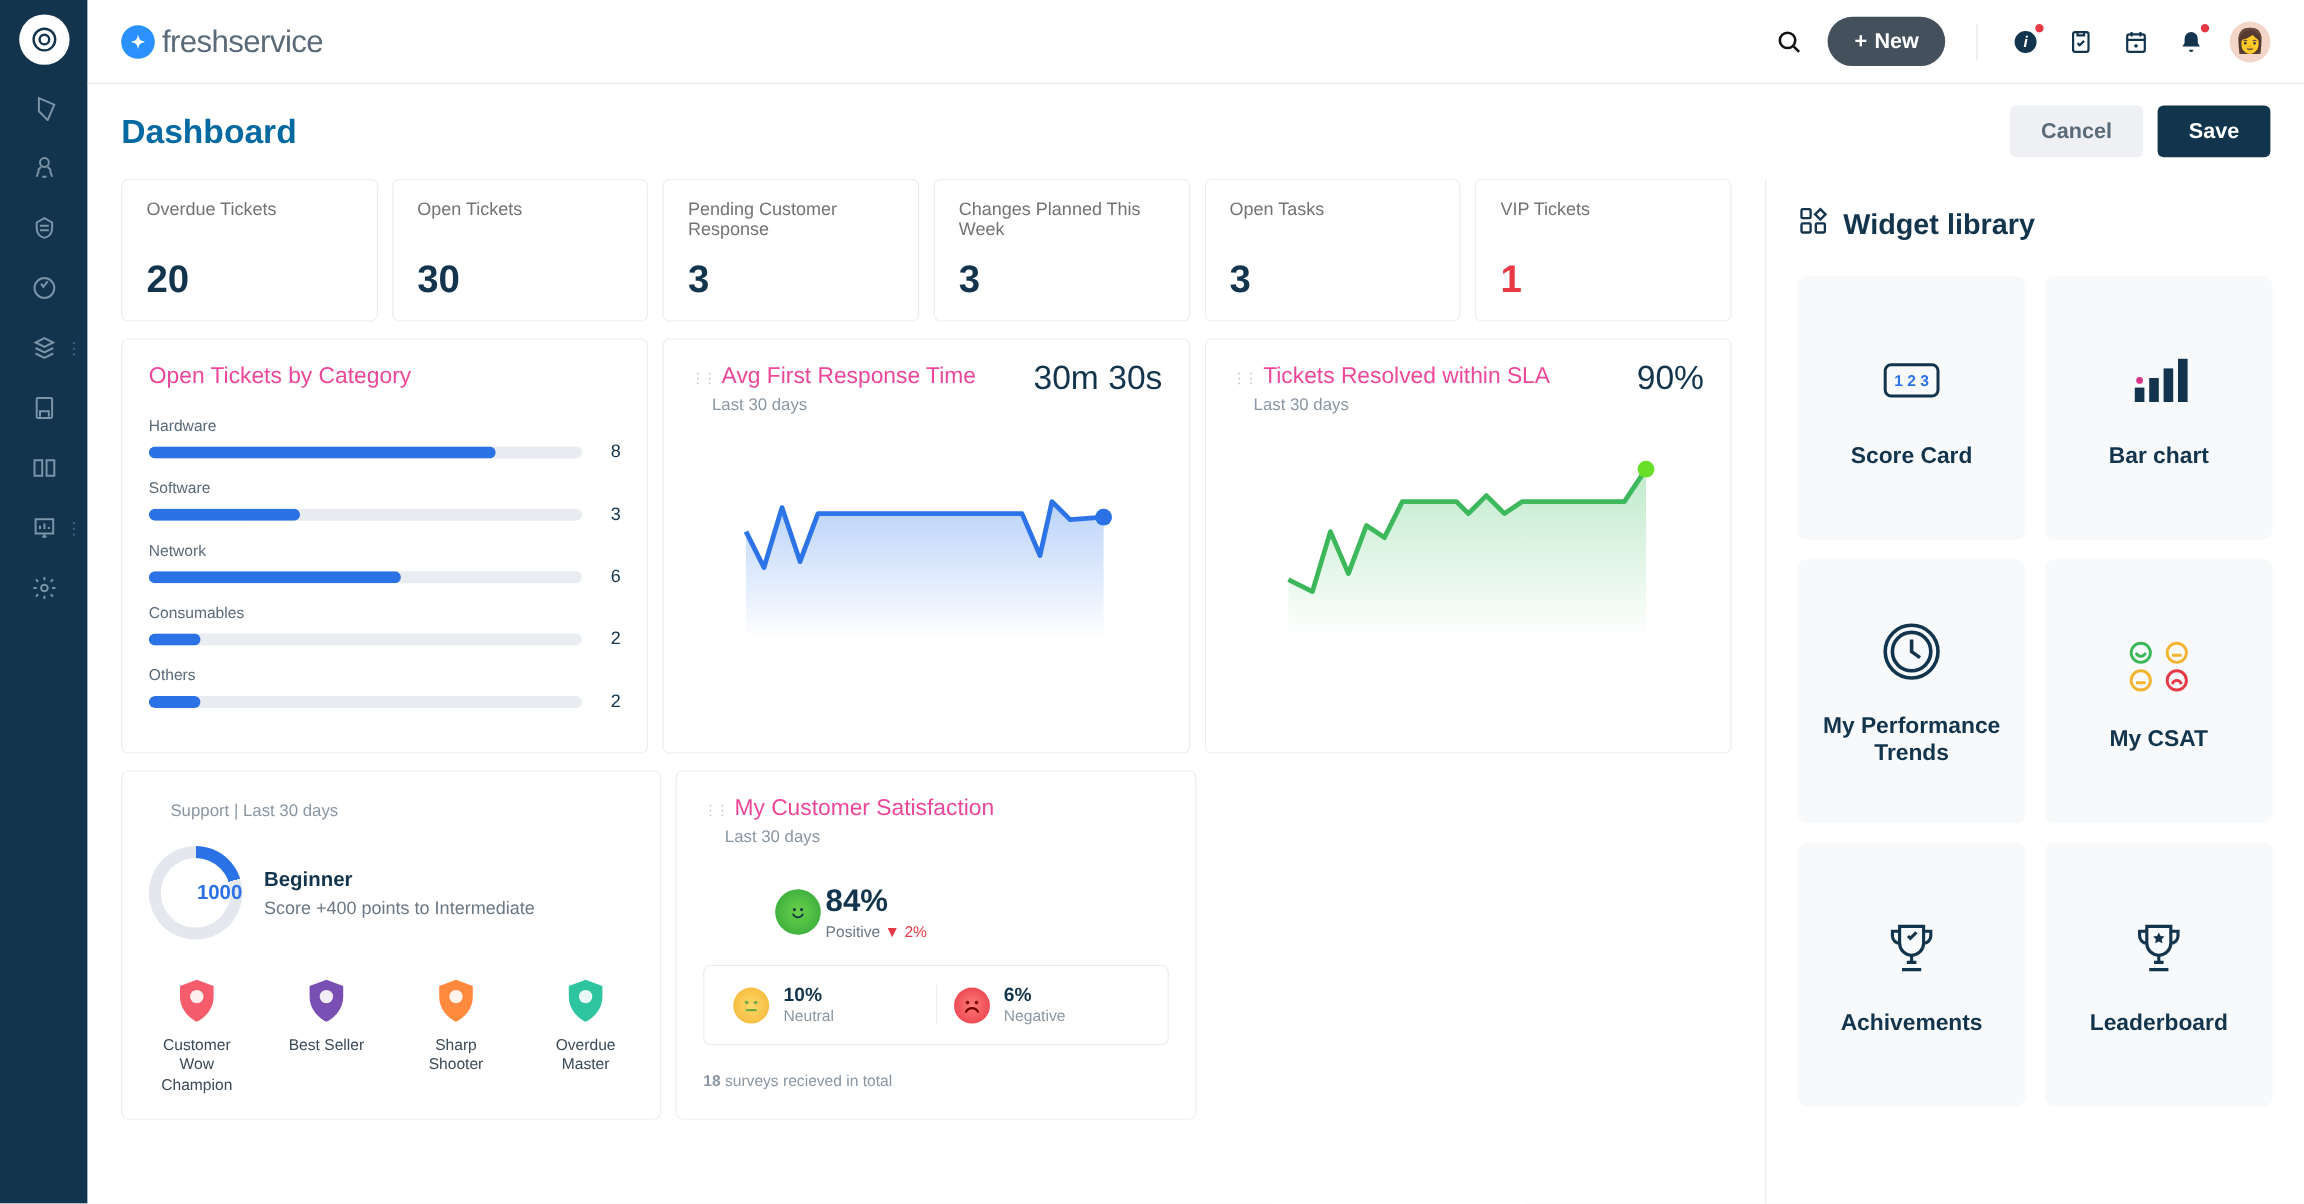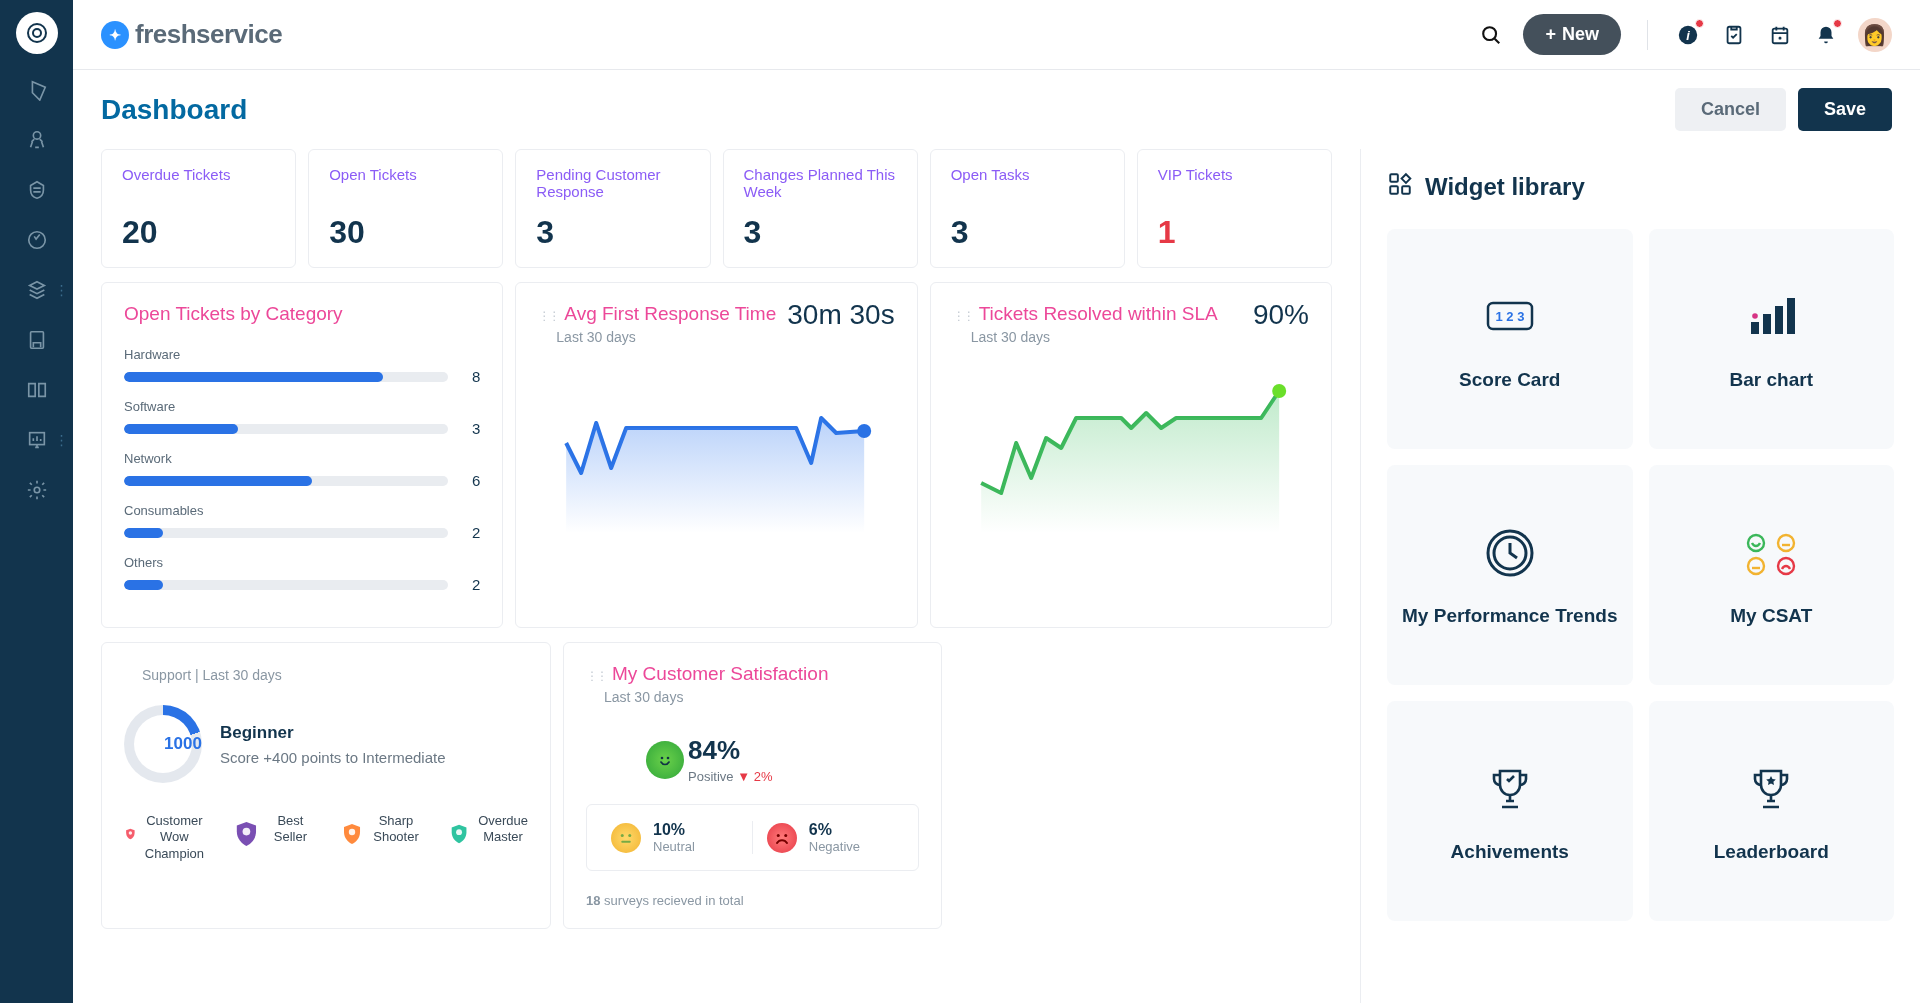--- a/index.html
+++ b/index.html
@@ -8,38 +8,38 @@
 .vnav { width: 73px; background: #12344d; display: flex; flex-direction: column; align-items: center; padding-top: 12px; gap: 22px; }
 .vnav .logo { width: 42px; height: 42px; border-radius: 50%; background: #fff; display: flex; align-items: center; justify-content: center; }
 .vnav .logo svg { width: 24px; height: 24px; }
 .vnav .navitem { width: 28px; height: 28px; display: flex; align-items: center; justify-content: center; color: #7a95a7; cursor: pointer; position: relative; }
 .vnav .navitem svg { width: 22px; height: 22px; }
 .vnav .navitem .dots { position: absolute; right: -18px; color: #3b6b8c; font-size: 14px; }
 .main { flex: 1; display: flex; flex-direction: column; background: #fff; }
 .topbar { height: 70px; border-bottom: 1px solid #e7e9ed; display: flex; align-items: center; padding: 0 28px; gap: 18px; }
 .brand { display: flex; align-items: center; gap: 6px; }
 .brand .mark { width: 28px; height: 28px; border-radius: 50%; background: #2a91ff; display: flex; align-items: center; justify-content: center; color: #fff; font-weight: bold; font-size: 14px; }
-.brand .name { font-size: 26px; font-weight: 700; color: #5a6a78; letter-spacing: -0.5px; }
+.brand .name { font-size: 26px; font-weight: 400; color: #5a6a78; letter-spacing: -0.5px; }
 .spacer { flex: 1; }
 .topicon { width: 28px; height: 28px; display: flex; align-items: center; justify-content: center; cursor: pointer; color: #12344d; position: relative; }
 .topicon svg { width: 22px; height: 22px; }
 .newbtn { background: #44505b; color: #fff; border: none; border-radius: 22px; padding: 10px 22px; font-size: 18px; font-weight: 600; cursor: pointer; display: flex; align-items: center; gap: 6px; }
 .vsep { width: 1px; height: 30px; background: #e0e3e8; margin: 0 8px; }
 .reddot { position: absolute; top: -2px; right: -2px; width: 9px; height: 9px; background: #e63946; border-radius: 50%; border: 1.5px solid #fff; }
 .avatar { width: 34px; height: 34px; border-radius: 50%; background: #f3d6c8; overflow: hidden; display: flex; align-items: center; justify-content: center; font-size: 20px; }
 .pagehead { display: flex; align-items: center; padding: 18px 28px; gap: 12px; }
 .pagehead h1 { font-size: 28px; font-weight: 700; color: #0369a1; }
 .btn { border: none; border-radius: 5px; padding: 11px 26px; font-size: 18px; font-weight: 600; cursor: pointer; }
 .btn.cancel { background: #eef0f3; color: #5a6a78; }
 .btn.save { background: #12344d; color: #fff; }
 .content { flex: 1; display: flex; overflow: hidden; }
 .dash { flex: 1; padding: 0 28px 28px 28px; overflow: auto; }
 .kpirow { display: grid; grid-template-columns: repeat(6, 1fr); gap: 12px; margin-bottom: 14px; }
 .kpi { background: #fff; border: 1px solid #ebedf1; border-radius: 6px; padding: 16px 20px; }
-.kpi .label { font-size: 15px; color: #8b5cf6; margin-bottom: 10px; min-height: 38px; }
+.kpi .label { font-size: 15px; color: #737373; margin-bottom: 10px; min-height: 38px; }
 .kpi .value { font-size: 32px; font-weight: 600; color: #12344d; }
 .kpi .value.red { color: #e63946; }
 .row2 { display: grid; grid-template-columns: 1fr 1fr 1fr; gap: 12px; margin-bottom: 14px; }
 .card { background: #fff; border: 1px solid #ebedf1; border-radius: 6px; padding: 20px 22px; position: relative; }
 .card .title { font-size: 19px; font-weight: 500; color: #ec4899; }
 .card .sub { font-size: 14px; color: #8a97a3; margin-top: 4px; }
 .card .big { position: absolute; right: 22px; top: 16px; font-size: 28px; font-weight: 500; color: #12344d; }
 .grip { color: #c3cad2; font-size: 12px; margin-right: 6px; letter-spacing: -2px; }
 .bars { margin-top: 22px; }
 .barrow { margin-bottom: 14px; }
@@ -50,35 +50,35 @@
 .barrow .val { width: 18px; text-align: right; font-size: 15px; color: #12344d; }
 .spark { margin-top: 28px; height: 160px; }
 .row3 { display: grid; grid-template-columns: 1fr 1fr 1fr; gap: 12px; }
 .gauge { display: flex; align-items: center; gap: 18px; margin-top: 22px; }
 .gauge .ring { width: 78px; height: 78px; border-radius: 50%; position: relative; display: flex; align-items: center; justify-content: center; font-size: 17px; color: #2a72e5; font-weight: 600; background: conic-gradient(#2a72e5 0 72deg, #e4e8ee 72deg 360deg); }
 .gauge .ring::after { content: ""; position: absolute; inset: 10px; background: #fff; border-radius: 50%; }
 .gauge .ring span { position: relative; z-index: 1; margin-left: 40px; }
 .gauge .info .lvl { font-size: 17px; font-weight: 600; color: #12344d; }
 .gauge .info .tip { font-size: 15px; color: #6b7884; margin-top: 6px; }
 .badges { display: flex; gap: 28px; margin-top: 30px; justify-content: space-around; }
-.badge { display: flex; gap: 8px; text-align: center; width: 80px; }
+.badge { display: flex; flex-direction: column; align-items: center; gap: 8px; text-align: center; width: 80px; }
 .badge .shield { width: 42px; height: 42px; }
 .badge .cap { font-size: 13px; color: #3a4a58; line-height: 1.25; }
 .csat .smiley { display: flex; align-items: center; gap: 4px; margin: 30px 0 20px 60px; }
 .csat .face { width: 38px; height: 38px; border-radius: 50%; display: flex; align-items: center; justify-content: center; font-size: 20px; }
 .csat .pos { font-size: 26px; font-weight: 600; color: #12344d; }
 .csat .delta { font-size: 13px; color: #6b7884; margin-top: 3px; }
 .csat .split { border: 1px solid #ebedf1; border-radius: 6px; display: flex; padding: 16px 10px; }
 .csat .half { flex: 1; display: flex; align-items: center; gap: 12px; padding: 0 14px; }
 .csat .half + .half { border-left: 1px solid #ebedf1; }
 .csat .sm { width: 30px; height: 30px; border-radius: 50%; }
 .csat .pct { font-size: 16px; font-weight: 600; color: #12344d; }
 .csat .tag { font-size: 13px; color: #8a97a3; }
 .csat .foot { margin-top: 22px; font-size: 13px; color: #8a97a3; }
-.widgetlib { width: 560px; border-left: 1px solid #ebedf1; padding: 22px 26px; background: #fff; }
+.widgetlib { width: 449px; border-left: 1px solid #ebedf1; padding: 22px 26px; background: #fff; }
 .widgetlib h2 { font-size: 24px; font-weight: 700; color: #12344d; display: flex; align-items: center; gap: 12px; margin-bottom: 26px; }
 .widgets { display: grid; grid-template-columns: 1fr 1fr; gap: 16px; }
 .widget { background: #f7f9fb; border-radius: 8px; height: 220px; display: flex; flex-direction: column; align-items: center; justify-content: center; gap: 22px; cursor: pointer; }
 .widget .wicon { height: 60px; display: flex; align-items: center; justify-content: center; color: #12344d; }
 .widget .wname { font-size: 19px; font-weight: 700; color: #12344d; text-align: center; }
 </style>
 </head>
 <body>
 
 <div class="app">

